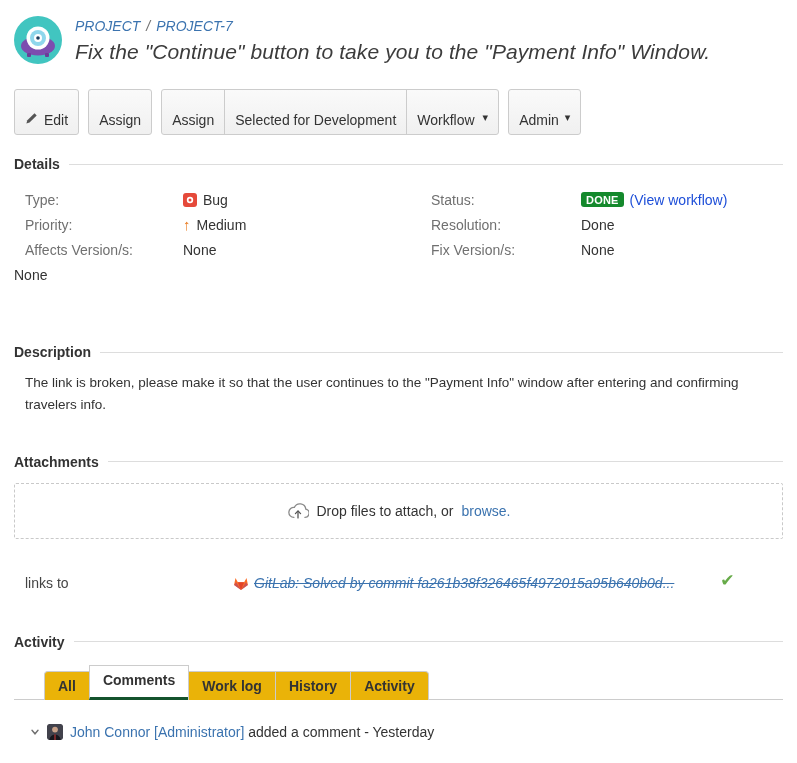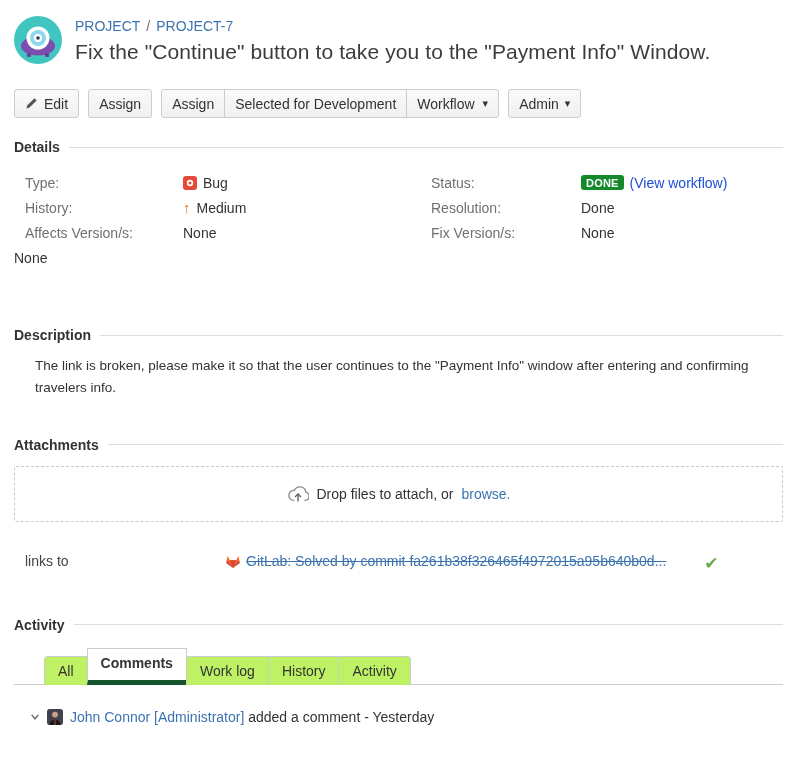--- a/index.html
+++ b/index.html
@@ -7,35 +7,35 @@
   body {
     width: 797px; height: 763px;
     background: #fff;
     font-family: "Liberation Sans", "DejaVu Sans", sans-serif;
     font-size: 14px; color: #333;
     overflow: hidden;
   }
   .page { padding: 16px 14px 0 14px; }
 
   
-  .header { display: flex; align-items: flex-start; gap: 13px; }
+  .header { display: flex; align-items: flex-start; gap: 13px; font-style: italic; }
   .avatar48 { width: 48px; height: 48px; flex: 0 0 48px; }
   .breadcrumb { font-size: 14px; margin-top: 2px; }
   .breadcrumb a { color: #3b73af; text-decoration: none; }
   .crumb-sep { color: #707070; margin: 0 6px; }
   .issue-title { font-size: 21px; font-weight: 400; color: #3c3c3c; margin-top: 6px; letter-spacing: .1px; }
 
   
   .toolbar { margin-top: 25px; display: flex; align-items: center; }
   .btn {
-    display: inline-flex; align-items: center; gap: 6px;
+    display: inline-flex; gap: 6px;
     background: linear-gradient(#fafafa,#f0f0f0);
     border: 1px solid #ccc; border-radius: 3px;
     color: #333; font-size: 14px;
-    padding: 5px 10px; height: 29px; cursor: pointer;
+    padding: 22px 10px; height: 29px; cursor: pointer;
     font-family: inherit;
   }
   .btn + .btn, .btn + .btn-group, .btn-group + .btn { margin-left: 9px; }
   .btn-group { display: inline-flex; }
   .btn-group .btn { border-radius: 0; margin-left: -1px; }
   .btn-group .btn:first-child { border-radius: 3px 0 0 3px; margin-left: 0; }
   .btn-group .btn:last-child { border-radius: 0 3px 3px 0; gap: 8px; }
   .caret { font-size: 11px; color: #333; line-height: 1; }
 
   
@@ -53,52 +53,52 @@
   .dvalue { display: flex; align-items: center; gap: 6px; color: #333; }
   .badge-done {
     background: #14892c; color: #fff; font-weight: bold;
     font-size: 11px; padding: 2px 5px 1px 5px; border-radius: 3px; letter-spacing: .2px;
   }
   a.plain-link { color: #1d4ed8; text-decoration: none; }
   .prio-arrow { color: #ea7d24; font-weight: bold; font-size: 15px; line-height: 1; }
 
   
   .section-description { margin-top: 57px; }
-  .desc-text { margin: 12px 0 0 21px; font-size: 13.5px; line-height: 1.65; max-width: 762px; }
+  .desc-text { margin: 12px 0 0 11px; font-size: 13.5px; line-height: 1.65; max-width: 762px; }
 
   
   .section-attachments { margin-top: 37px; }
   .dropzone {
     margin-top: 13px; border: 1px dashed #c9c9c9; border-radius: 2px;
     height: 56px; display: flex; align-items: center; justify-content: center; gap: 8px;
     color: #333; cursor: pointer;
   }
   .dropzone a { color: #3b73af; text-decoration: none; }
 
   
   .section-issuelinks { margin-top: 31px; }
-  .link-row { display: flex; align-items: flex-start; margin-top: 28px; }
+  .link-row { display: flex; align-items: flex-end; margin-top: 28px; gap: 8px; }
   .link-row .rel { padding-left: 11px; width: 211px; flex: 0 0 211px; color: #444; }
-  .issue-link { display: inline-flex; align-items: center; gap: 5px; }
+  .issue-link { display: inline-flex; align-items: center; gap: 5px; font-style: italic; }
   .issue-link a { color: #3b73af; text-decoration: line-through; }
   .check { color: #67ab49; font-size: 17px; margin-left: 38px; }
 
   
   .section-activity { margin-top: 43px; }
   .tabs { display: flex; align-items: flex-end; border-bottom: 1px solid #ccc; margin-top: 15px; padding-left: 30px; }
   .tab {
-    background: #bef264; border: 1px solid #ccc; border-bottom: none;
+    background: #eab308; border: 1px solid #ccc; border-bottom: none;
     margin-bottom: -1px; margin-left: -1px;
-    padding: 6px 13px 6px 13px; font-size: 14px; color: #333; cursor: pointer;
+    padding: 6px 13px 6px 13px; font-size: 14px; color: #333; cursor: pointer; font-weight: bold;
   }
   .tab:first-child { margin-left: 0; border-top-left-radius: 4px; }
   .tab:last-child { border-top-right-radius: 4px; }
   .tab.active {
     background: #fff; font-weight: bold;
-    border-bottom: 5px solid #14532d; padding-bottom: 9px;
+    border-bottom: 3px solid #14532d; padding-bottom: 9px;
   }
 
   
   .comment-header { display: flex; align-items: center; gap: 7px; margin: 24px 0 0 16px; }
   .comment-header a { color: #3b73af; text-decoration: none; }
   .chevron { display: inline-flex; }
   .mini-avatar { width: 16px; height: 16px; border-radius: 2px; }
 </style>
 </head>
 <body>
@@ -164,21 +164,21 @@
           <span class="dvalue">
             <svg width="14" height="14" viewBox="0 0 14 14">
                 <rect width="14" height="14" rx="3" fill="#e5493a"></rect>
                 <circle cx="7" cy="7" r="3.2" fill="#fff"></circle>
                 <circle cx="7" cy="7" r="1.5" fill="#e5493a"></circle>
               </svg>
             <span>Bug</span>
           </span>
         </div>
         <div class="drow">
-          <span class="dlabel">History:</span>
+          <span class="dlabel">Priority:</span>
           <span class="dvalue">
             <span class="prio-arrow">↑</span>
             <span>Medium</span>
           </span>
         </div>
         <div class="drow">
           <span class="dlabel">Affects Version/s:</span>
           <span class="dvalue">
               <span>None</span>
             </span>

